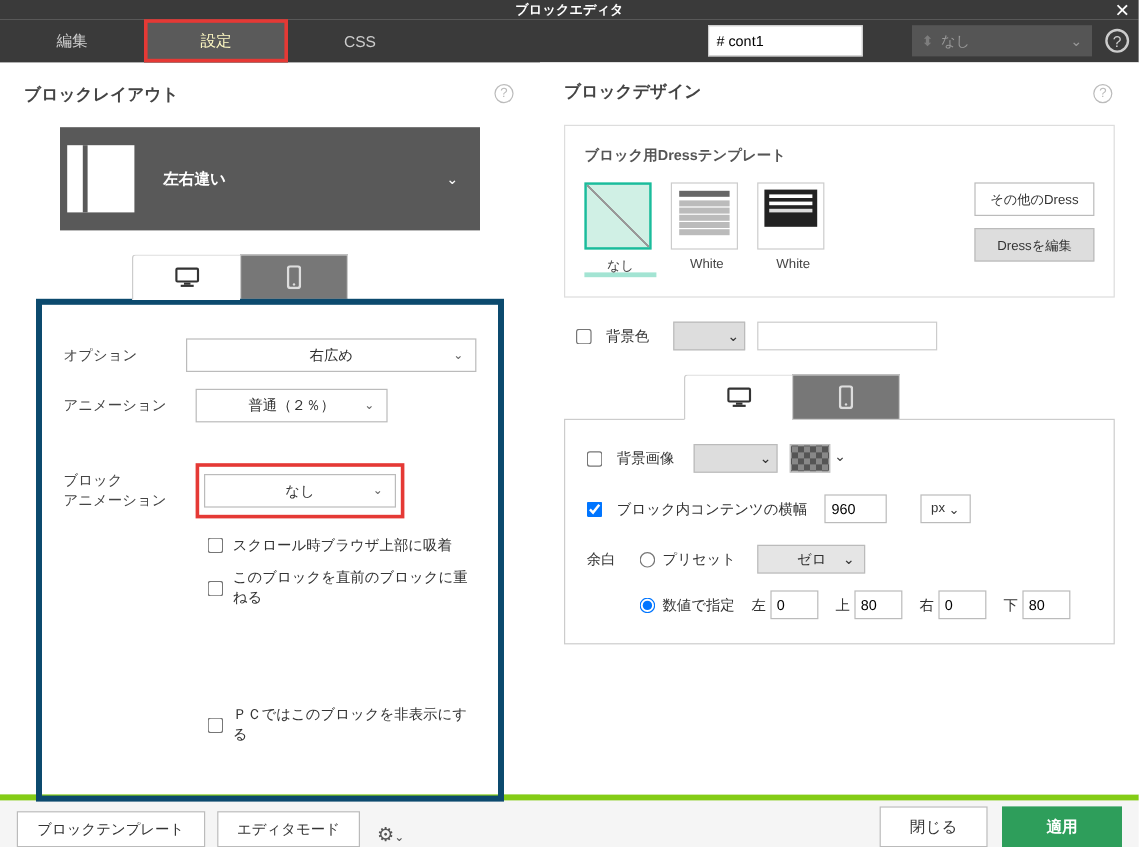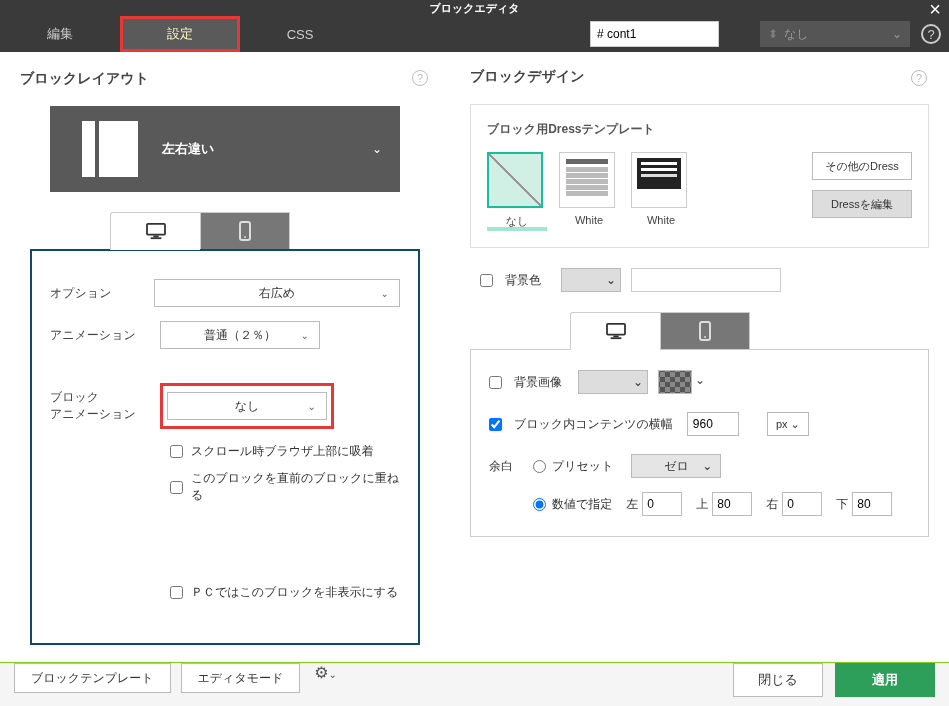--- a/index.html
+++ b/index.html
@@ -12,32 +12,32 @@
     .maintab.active { background: #5a5a5a; color: #fef9c3; border: 3px solid #e53935; }
     .maintab.first { width: 120px; }
     .id-input { position: absolute; left: 590px; top: 5px; width: 129px; height: 26px; background: #fff; border: 1px solid #ccc; padding: 0 6px; font-size: 12px; }
     .dropdown-dark { position: absolute; left: 760px; top: 5px; width: 150px; height: 26px; background: #555; color: #999; display: flex; align-items: center; padding: 0 8px; font-size: 12px; justify-content: space-between; }
     .help-icon { position: absolute; right: 8px; top: 8px; width: 20px; height: 20px; border: 2px solid #ccc; border-radius: 50%; display: flex; align-items: center; justify-content: center; color: #ccc; font-size: 13px; cursor: pointer; }
     .content { display: flex; height: 610px; }
     .leftpane { width: 450px; padding: 18px 20px; position: relative; }
     .rightpane { width: 499px; padding: 16px 20px; position: relative; background: #fff; }
     .section-title { font-size: 14px; font-weight: bold; color: #444; margin-bottom: 18px; }
     .help-small { position: absolute; right: 22px; top: 18px; width: 16px; height: 16px; border: 1.5px solid #bbb; border-radius: 50%; display: flex; align-items: center; justify-content: center; color: #bbb; font-size: 11px; cursor: pointer; }
-    .layout-selector { background: #595959; height: 86px; margin: 0 30px 20px 30px; display: flex; align-items: center; padding: 0 32px; cursor: pointer; position: relative; }
+    .layout-selector { background: #595959; height: 86px; margin: 0 30px 20px 30px; display: flex; align-items: center; padding: 0 6px; cursor: pointer; position: relative; }
     .layout-thumb { width: 56px; height: 56px; background: #fff; margin-right: 24px; display: flex; }
     .layout-thumb-bar { width: 4px; background: #595959; margin-left: 13px; }
     .layout-label { color: #fff; font-size: 13px; font-weight: bold; }
     .chevron { position: absolute; right: 18px; color: #fff; }
     .device-tabs { display: flex; margin: 0 30px; }
     .device-tab { flex: 0 0 90px; height: 38px; display: flex; align-items: center; justify-content: center; border: 1px solid #ccc; cursor: pointer; }
     .device-tab:first-child { border-top-left-radius: 3px; border-top-right-radius: 0; border-right: none; }
     .device-tab.lspacer { margin-left: 60px; }
     .device-tab.active { background: #fff; border-bottom: 1px solid #fff; position: relative; z-index: 2; }
     .device-tab.inactive { background: #777; }
-    .device-panel { border: 2px solid #0c4a6e; margin: -1px 10px 0 10px; padding: 28px 18px 32px 18px; position: relative; }
+    .device-panel { border: 5px solid #0c4a6e; margin: -1px 10px 0 10px; padding: 28px 18px 32px 18px; position: relative; }
     .row { display: flex; align-items: center; margin-bottom: 14px; }
     .row-label { width: 110px; font-size: 12px; color: #444; }
     .select-wide { width: 260px; height: 28px; border: 1px solid #bbb; background: #fff; display: flex; align-items: center; justify-content: center; position: relative; font-size: 12px; cursor: pointer; }
     .select-med { width: 160px; height: 28px; border: 1px solid #bbb; background: #fff; display: flex; align-items: center; justify-content: center; position: relative; font-size: 12px; cursor: pointer; }
     .select-chev { position: absolute; right: 10px; font-size: 10px; color: #666; }
     .red-box { border: 3px solid #e53935; padding: 6px 4px; display: inline-block; }
     .red-box .select-med { width: 160px; }
     .checkbox-row { display: flex; align-items: center; margin: 10px 0 10px 120px; font-size: 12px; color: #333; }
     .checkbox-row input { margin-right: 8px; }
     .gap { height: 20px; }
@@ -71,21 +71,21 @@
     .pattern-select::after { content: "⌄"; position: absolute; right: -14px; top: 2px; color: #444; }
     .num-input { width: 52px; height: 24px; border: 1px solid #bbb; padding: 0 5px; font-size: 12px; margin-left: 14px; }
     .unit-select { width: 42px; height: 24px; border: 1px solid #bbb; background: #fff; display: flex; align-items: center; justify-content: center; margin-left: 28px; font-size: 11px; cursor: pointer; }
     .radio-row { display: flex; align-items: center; font-size: 12px; }
     .radio-row input[type=radio] { margin-right: 6px; margin-left: 0; }
     .yohaku-label { width: 44px; }
     .preset-select { width: 90px; height: 24px; border: 1px solid #bbb; background: #e5e5e5; display: flex; align-items: center; justify-content: center; font-size: 12px; margin-left: 18px; cursor: pointer; position: relative; }
     .margin-row { display: flex; align-items: center; margin-top: 14px; margin-left: 44px; }
     .margin-label { font-size: 12px; margin-left: 14px; }
     .margin-input { width: 40px; height: 24px; border: 1px solid #bbb; padding: 0 4px; font-size: 12px; margin-left: 4px; }
-    .footer { height: 44px; border-top: 1px solid #84cc16; display: flex; align-items: flex-start; padding: 0 14px; background: #f5f5f5; }
+    .footer { height: 44px; border-top: 5px solid #84cc16; display: flex; align-items: flex-end; padding: 0 14px; background: #f5f5f5; }
     .footer-btn { height: 30px; padding: 0 16px; border: 1px solid #bbb; background: #fff; display: flex; align-items: center; justify-content: center; font-size: 12px; margin-right: 10px; cursor: pointer; }
     .gear { font-size: 16px; color: #555; margin-left: 4px; cursor: pointer; }
     .footer-right { margin-left: auto; display: flex; gap: 12px; }
     .btn-close { width: 90px; height: 34px; border: 1px solid #bbb; background: #fff; display: flex; align-items: center; justify-content: center; font-size: 13px; cursor: pointer; }
     .btn-apply { width: 100px; height: 34px; border: none; background: #2e9e5b; color: #fff; font-weight: bold; display: flex; align-items: center; justify-content: center; font-size: 13px; cursor: pointer; }
     svg.monitor { width: 22px; height: 18px; }
     svg.phone { width: 12px; height: 20px; }
   </style>
 </head>
 <body>

